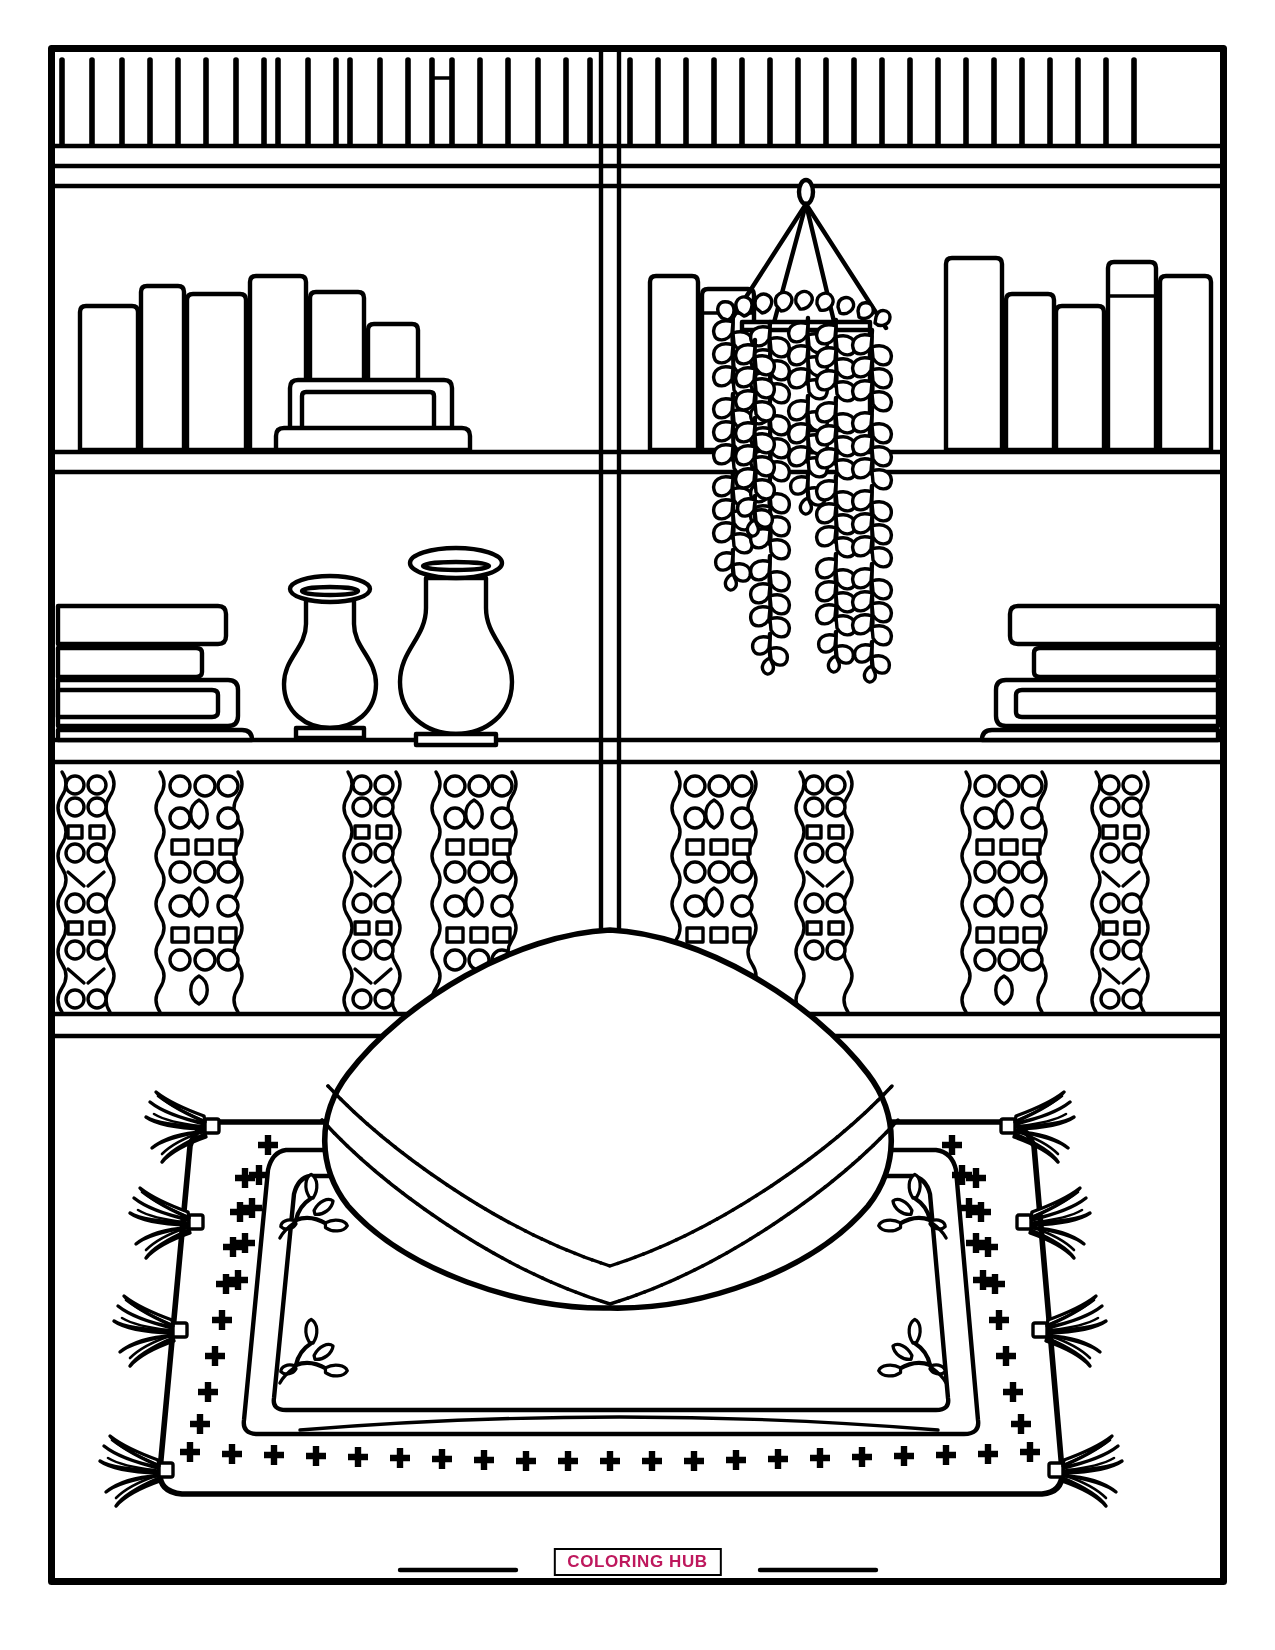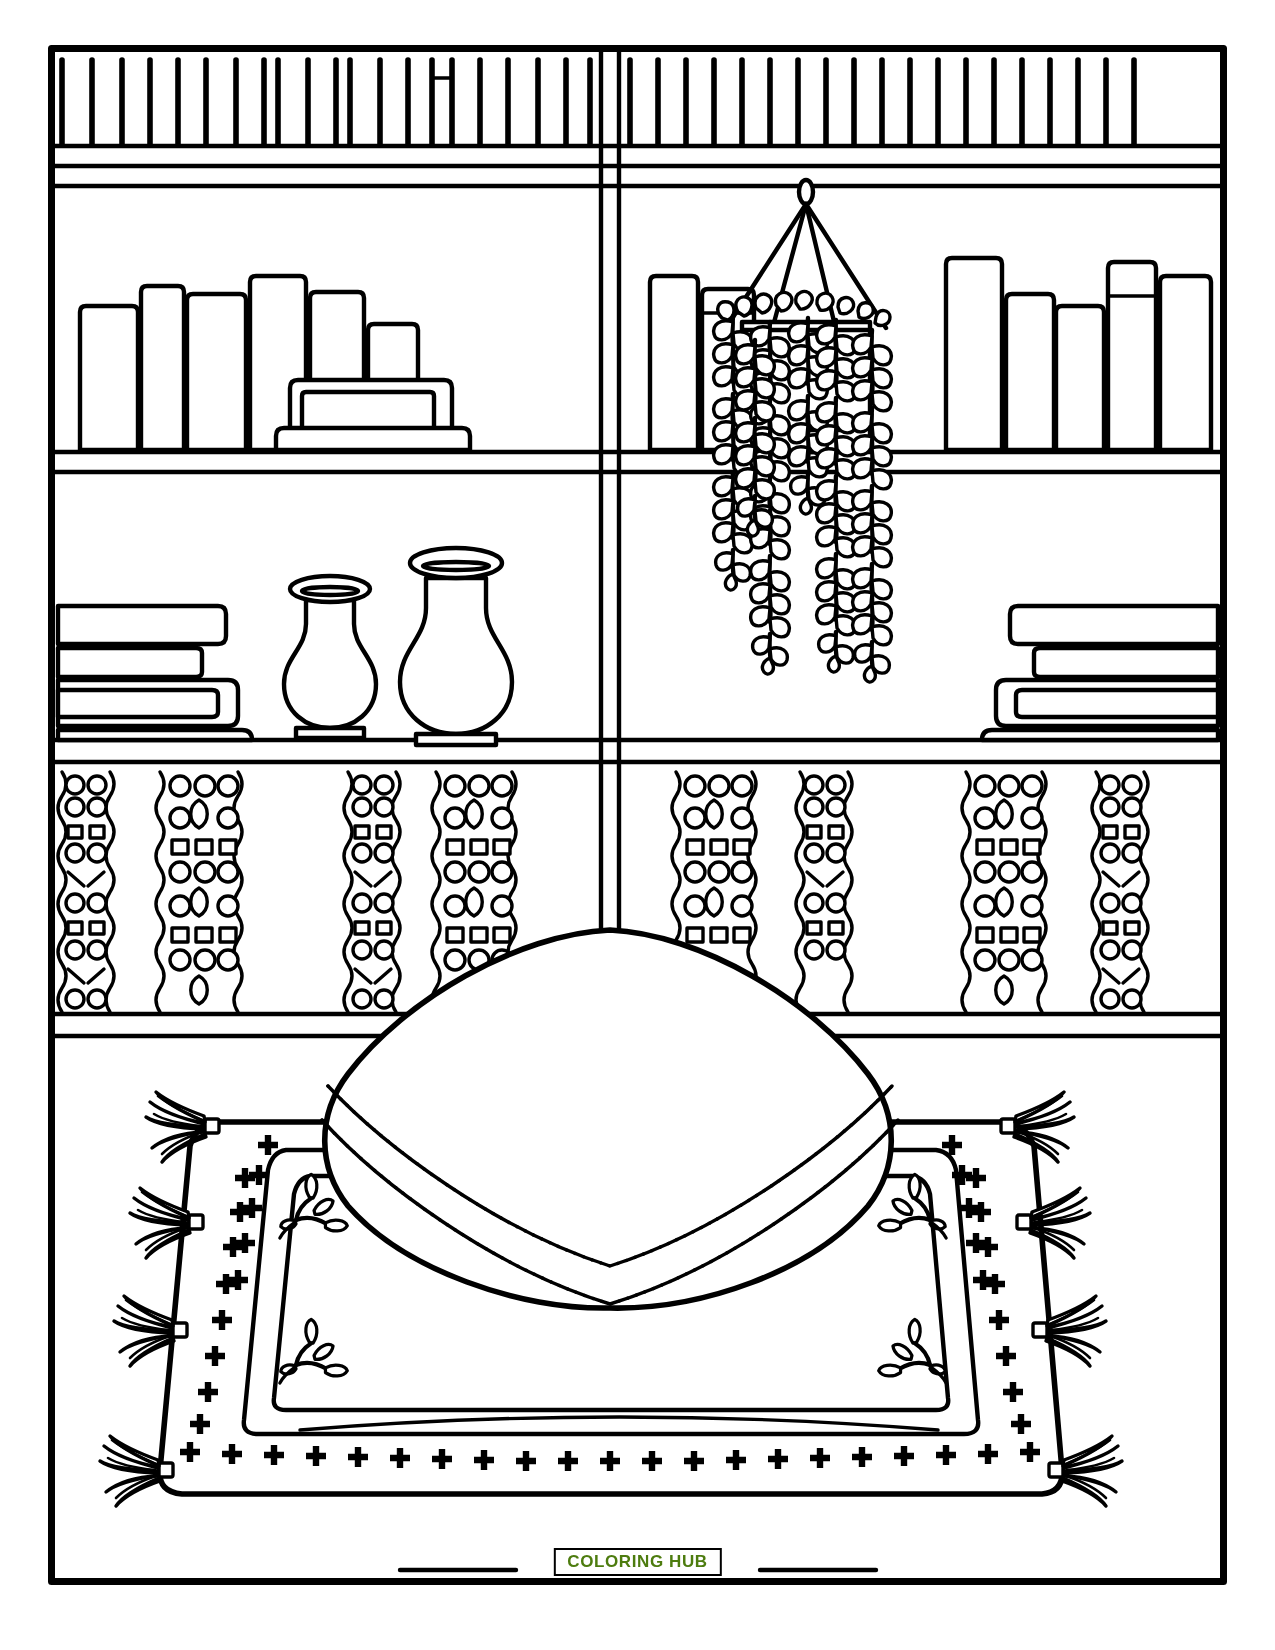--- a/index.html
+++ b/index.html
@@ -35,21 +35,21 @@
     border: 2px solid #000;
     background: #fff;
     padding: 3px 12px 4px 12px;
     z-index: 5;
   }
   .logo-text {
     font-family: "Liberation Sans", sans-serif;
     font-weight: bold;
     font-size: 17px;
     letter-spacing: 0.6px;
-    color: #4d7c0f;
+    color: #be185d;
     white-space: nowrap;
     line-height: 1;
   }
 </style>
 </head>
 <body>
 
 <div id="page">
 
   <svg id="art" viewBox="0 0 1275 1650" xmlns="http://www.w3.org/2000/svg">

